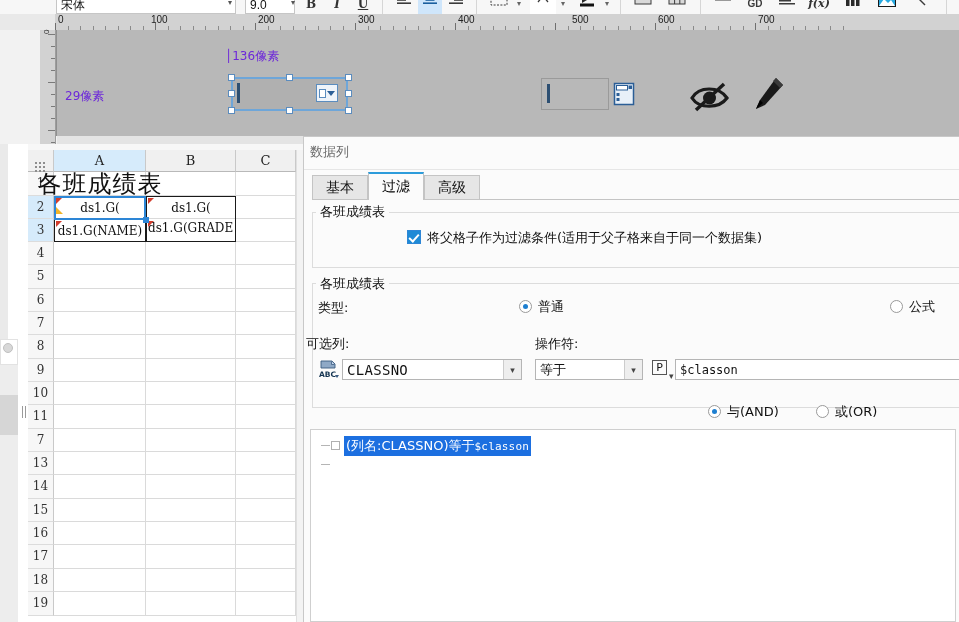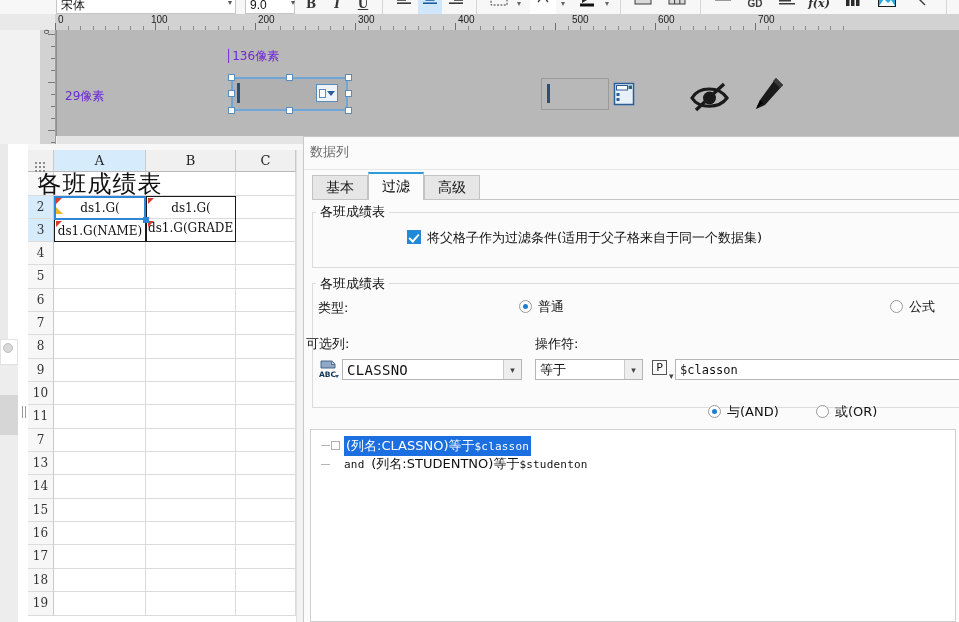--- a/index.html
+++ b/index.html
@@ -612,18 +612,15 @@
 
 <div id="condlist" class="abs">
   <div class="cond-toggle" style="left:20px;top:11px;"></div>
   <div class="cond-line" style="left:10px;top:15px;"></div>
   <div class="cond-line" style="left:10px;top:34px;"></div>
 
   <div class="cond-text selected" style="left:33px;top:6px;">
     <span class="cn"></span><span class="cn">(列名:CLASSNO)</span><span class="cn">等于</span><span class="mono">$classon</span>
   </div>
 
-  <div class="cond-text" style="left:33px;top:25px;">
-    <span class="mono">and </span><span class="cn">(列名:STUDENTNO)</span><span class="cn">等于</span><span class="mono">$studenton</span>
-  </div>
 </div>
 
 <div id="dlg-left-edge" class="abs"></div>
 
 </body></html>

